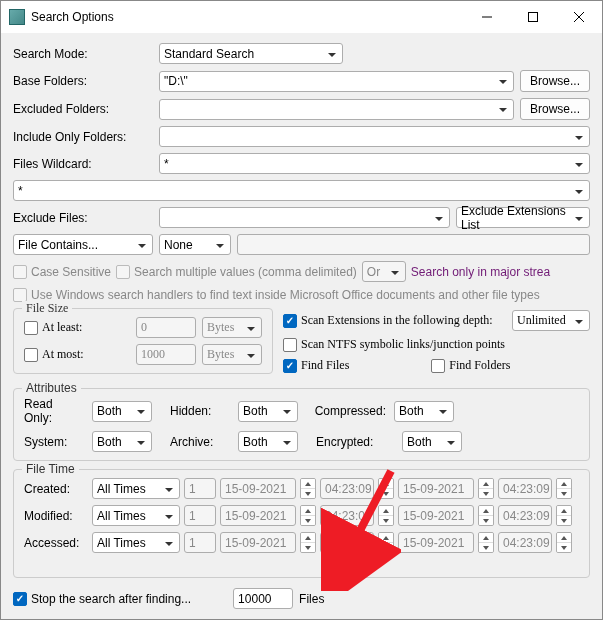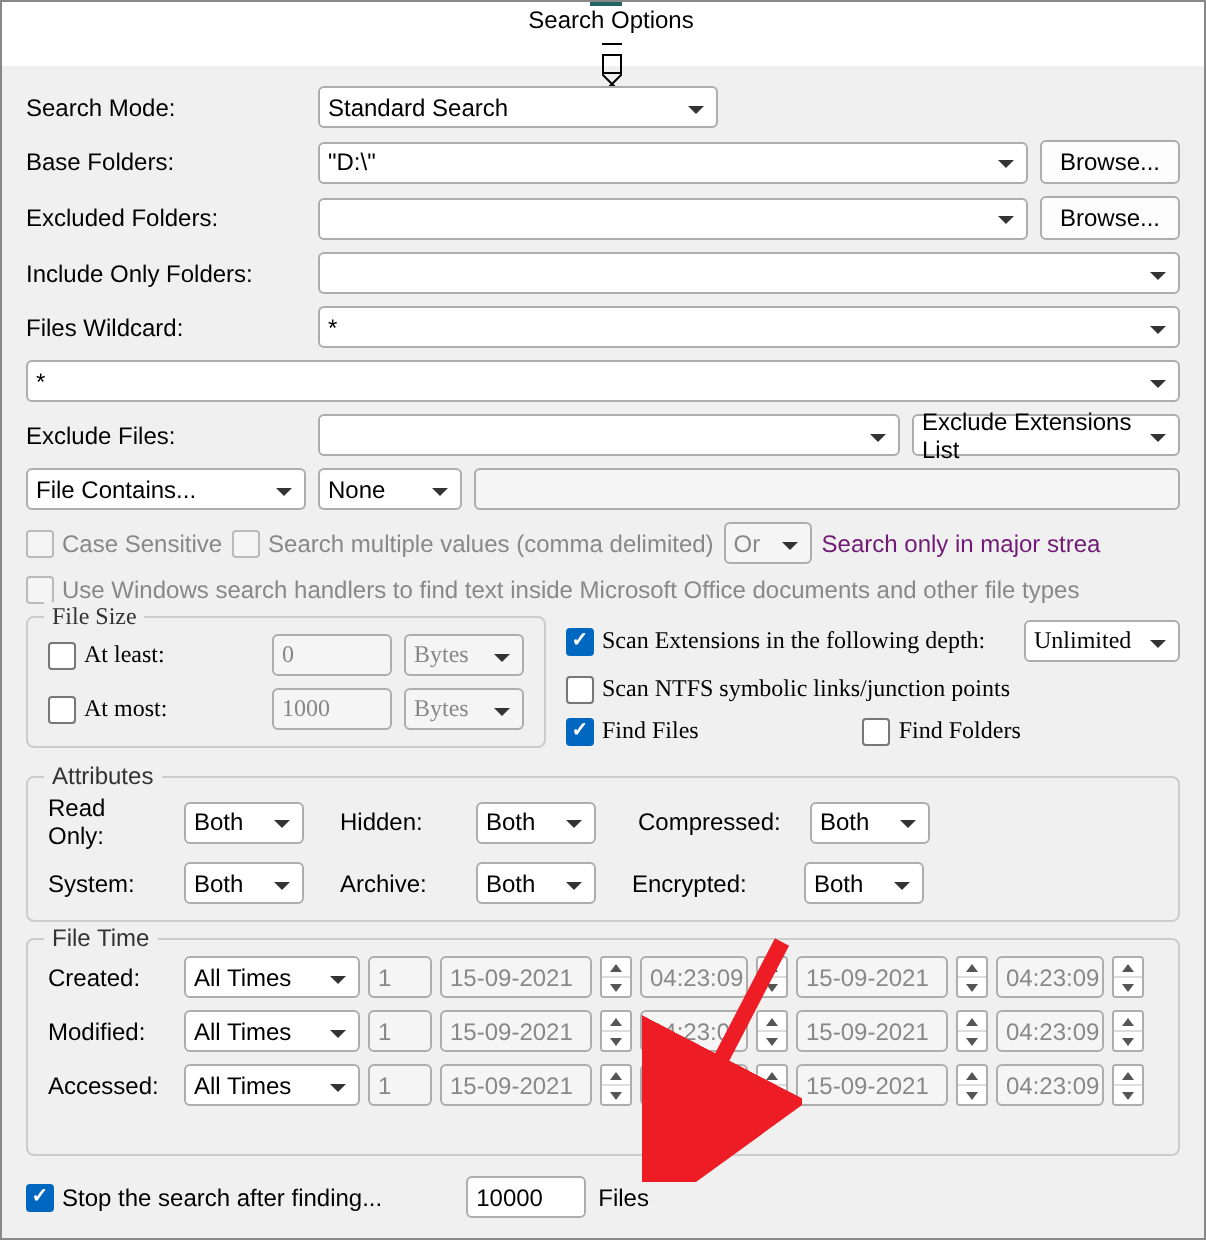--- a/index.html
+++ b/index.html
@@ -19,21 +19,20 @@
     width: 603px;
     height: 620px;
     position: relative;
   }
   .titlebar {
     height: 32px;
     background: #fff;
     display: flex;
     align-items: center;
     padding-left: 8px;
-    flex-direction: column;
   }
   .titlebar .app-icon {
     width: 16px; height: 16px;
     background: linear-gradient(135deg,#6aa 0%,#488 100%);
     border:1px solid #266;
     margin-right: 6px;
   }
   .titlebar .title { flex: 1; font-size: 12px; }
   .titlebar .winbtn {
     width: 46px; height: 32px;
@@ -176,21 +175,21 @@
         <svg width="10" height="10">
           <path d="M0 0 L10 10 M10 0 L0 10"></path>
         </svg>
       </div>
   </div>
 
   <div class="content">
 
     <div class="row">
       <div class="lbl">Search Mode:</div>
-      <div class="select" style="width:200px">
+      <div class="select" style="width:184px">
           <span>Standard Search</span>
         </div>
     </div>
 
     <div class="row">
       <div class="lbl">Base Folders:</div>
       <div class="select" style="flex:1">
           <span>"D:\"</span>
         </div>
       <div class="btn" style="width:70px">
@@ -329,21 +328,21 @@
       <div class="legend">Attributes</div>
       <div class="row" style="gap:8px">
         <span style="width:60px">Read Only:</span>
         <div class="select" style="width:60px">
             <span>Both</span>
           </div>
         <span style="width:60px;text-align:left;margin-left:10px">Hidden:</span>
         <div class="select" style="width:60px">
             <span>Both</span>
           </div>
-        <span style="width:78px;text-align:left;margin-left:13px">Compressed:</span>
+        <span style="width:78px;text-align:right;margin-left:2px">Compressed:</span>
         <div class="select" style="width:60px">
             <span>Both</span>
           </div>
       </div>
       <div class="row" style="gap:8px;margin-bottom:0">
         <span style="width:60px">System:</span>
         <div class="select" style="width:60px">
             <span>Both</span>
           </div>
         <span style="width:60px;text-align:left;margin-left:10px">Archive:</span>

